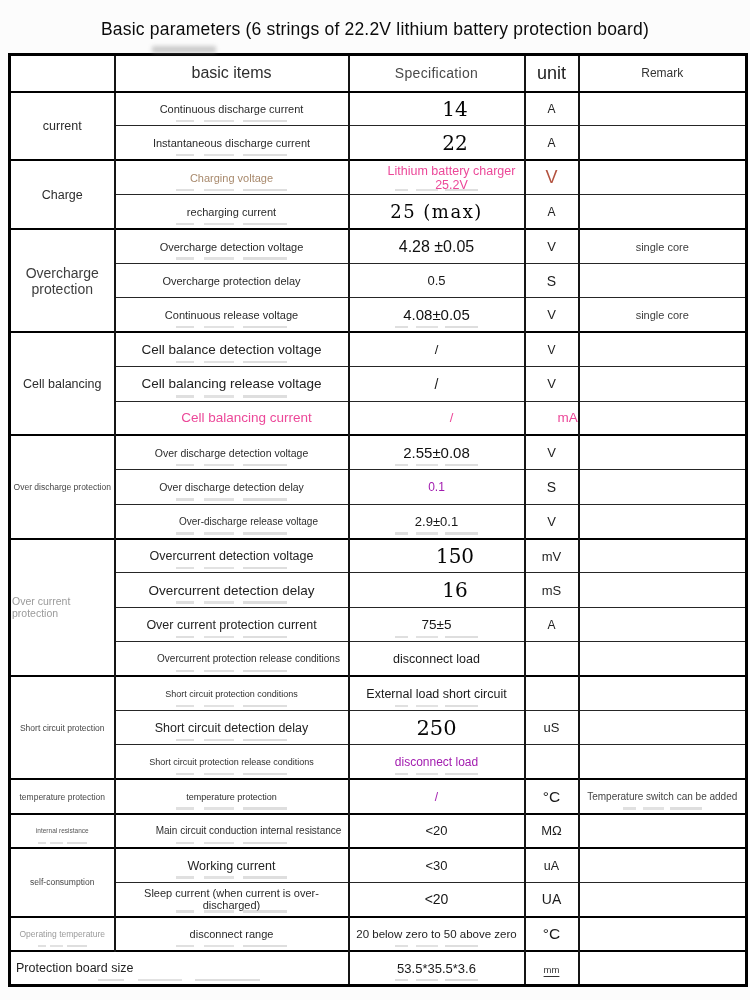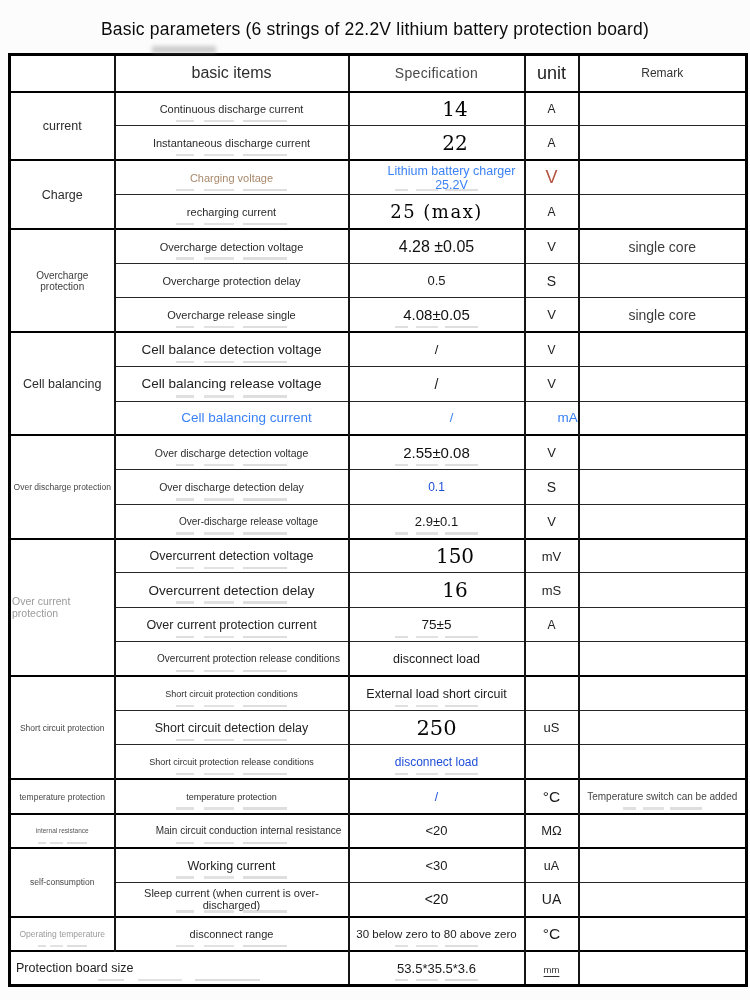--- a/index.html
+++ b/index.html
@@ -27,21 +27,21 @@
   tr.sec td{border-top:2.8px solid #000;border-radius:8px;}
 
   
   .h-item{font-size:16px;color:#2e2e2e;}
   .h-spec{font-size:14px;color:#4a4a4a;letter-spacing:.3px;border-radius:18px;}
   .h-unit{font-size:18px;color:#222;}
   .h-remark{font-size:12px;color:#333;}
 
   
   .cat{font-size:12.5px;color:#2c2c2c;}
-  .c-sm{font-size:10px;color:#3e3e3e;margin-top:36px;}
+  .c-sm{font-size:14px;color:#3e3e3e;margin-top:36px;}
   .c-xs{font-size:8.5px;color:#474747;}
   .c-tiny{font-size:6.5px;color:#555;}
   .c-grey{color:#9b9b9b;}
   .c-left{text-align:left;padding-left:1px;}
   .c-size{text-align:left;padding-left:5px;font-size:12.5px;color:#1f1f1f;}
 
   
   .i9{font-size:9px;color:#2f2f2f;}
   .i95{font-size:10px;color:#2e2e2e;padding-left:36px;}
   .i10{font-size:10.5px;color:#2c2c2c;}
@@ -52,39 +52,39 @@
   
   .serif{font-family:"DejaVu Serif",serif;font-size:20px;color:#050505;padding-left:39px;}
   .serif-lg{font-family:"DejaVu Serif",serif;font-size:21px;color:#050505;}
   .serif-max{font-family:"DejaVu Serif",serif;font-size:18px;color:#050505;letter-spacing:1.5px;}
   .v16{font-size:16px;color:#111;}
   .v15{font-size:15px;color:#111;}
   .v14{font-size:14px;color:#161616;}
   .v135{font-size:13.5px;color:#161616;}
   .v13{font-size:13px;color:#181818;}
   .v125{font-size:12.5px;color:#1b1b1b;}
-  .v12{font-size:12px;color:#1d4ed8;}
+  .v12{font-size:12px;color:#a21caf;}
   .v115{font-size:11.5px;color:#1e1e1e;}
 
   
   .u12{font-size:12px;color:#222;}
   .u125{font-size:12.5px;color:#222;}
   .u13{font-size:13px;color:#1e1e1e;}
   .u135{font-size:13.5px;}
   .u14{font-size:14px;color:#1c1c1c;}
   .u155{font-size:15.5px;color:#1a1a1a;}
   .u18{font-size:18px;}
   .u-mm{font-size:9.5px;color:#333;text-decoration:underline;text-underline-offset:3px;}
 
   
-  .r95{font-size:14px;color:#3d3d3d;}
+  .r95{font-size:11px;color:#3d3d3d;}
   .r10{font-size:10px;color:#454545;}
 
   
-  .red{color:#3b82f6;padding-left:32px;}
+  .red{color:#ec4899;padding-left:32px;}
   .vred{color:#b3523f;}
   .tan{color:#a8896c;}
 
   
   .smg{position:relative;}
   .smg::after{
     content:"";position:absolute;left:26%;width:48%;bottom:3px;height:2.5px;
     background:linear-gradient(90deg,#c6c6c6 0 16%,transparent 16% 25%,#cbcbcb 25% 52%,transparent 52% 60%,#c4c4c4 60% 100%);
     opacity:.55;filter:blur(.4px);
   }
@@ -155,21 +155,21 @@
     <td class="u13"><span>V</span></td>
     <td class="r95"><span>single core</span></td>
   </tr>
   <tr>
     <td class="i11"><span>Overcharge protection delay</span></td>
     <td class="v13"><span>0.5</span></td>
     <td class="u14"><span>S</span></td>
     <td></td>
   </tr>
   <tr>
-    <td class="i11 smg"><span>Overcharge release single</span></td>
+    <td class="i11 smg"><span>Continuous release voltage</span></td>
     <td class="v15 smg"><span>4.08±0.05</span></td>
     <td class="u13"><span>V</span></td>
     <td class="r95"><span>single core</span></td>
   </tr>
 
   <tr class="sec">
     <td class="cat" rowspan="3"><span>Cell balancing</span></td>
     <td class="i13 smg"><span>Cell balance detection voltage</span></td>
     <td class="v13"><span>/</span></td>
     <td class="u12"><span>V</span></td>
@@ -280,21 +280,21 @@
   <tr>
     <td class="i11 smg"><span>Sleep current (when current is over-discharged)</span></td>
     <td class="v14"><span>&lt;20</span></td>
     <td class="u14"><span>UA</span></td>
     <td></td>
   </tr>
 
   <tr class="sec">
     <td class="cat c-xs c-grey smg"><span>Operating temperature</span></td>
     <td class="i11 smg"><span>disconnect range</span></td>
-    <td class="v115 smg"><span>30 below zero to 80 above zero</span></td>
+    <td class="v115 smg"><span>20 below zero to 50 above zero</span></td>
     <td class="u155"><span>°C</span></td>
     <td></td>
   </tr>
 
   <tr class="sec">
     <td class="c-size smg" colspan="2"><span>Protection board size</span></td>
     <td class="v13 smg"><span>53.5*35.5*3.6</span></td>
     <td><span class="u-mm">mm</span></td>
     <td></td>
   </tr>

